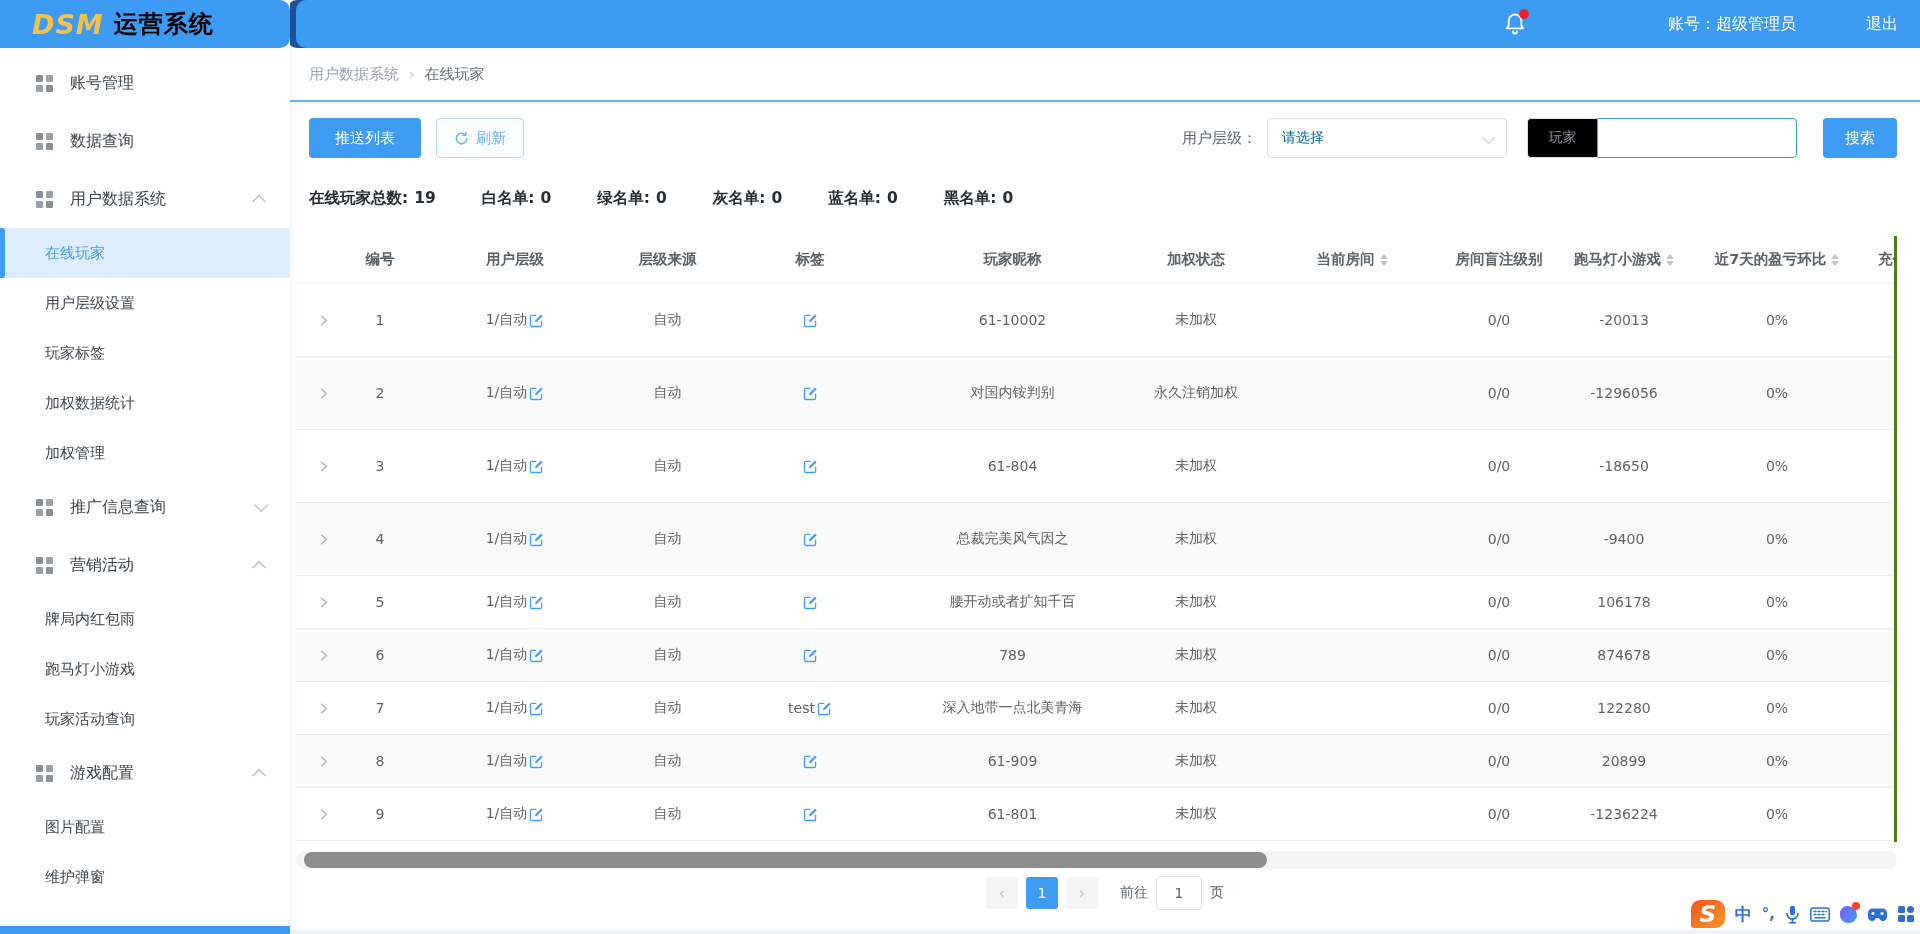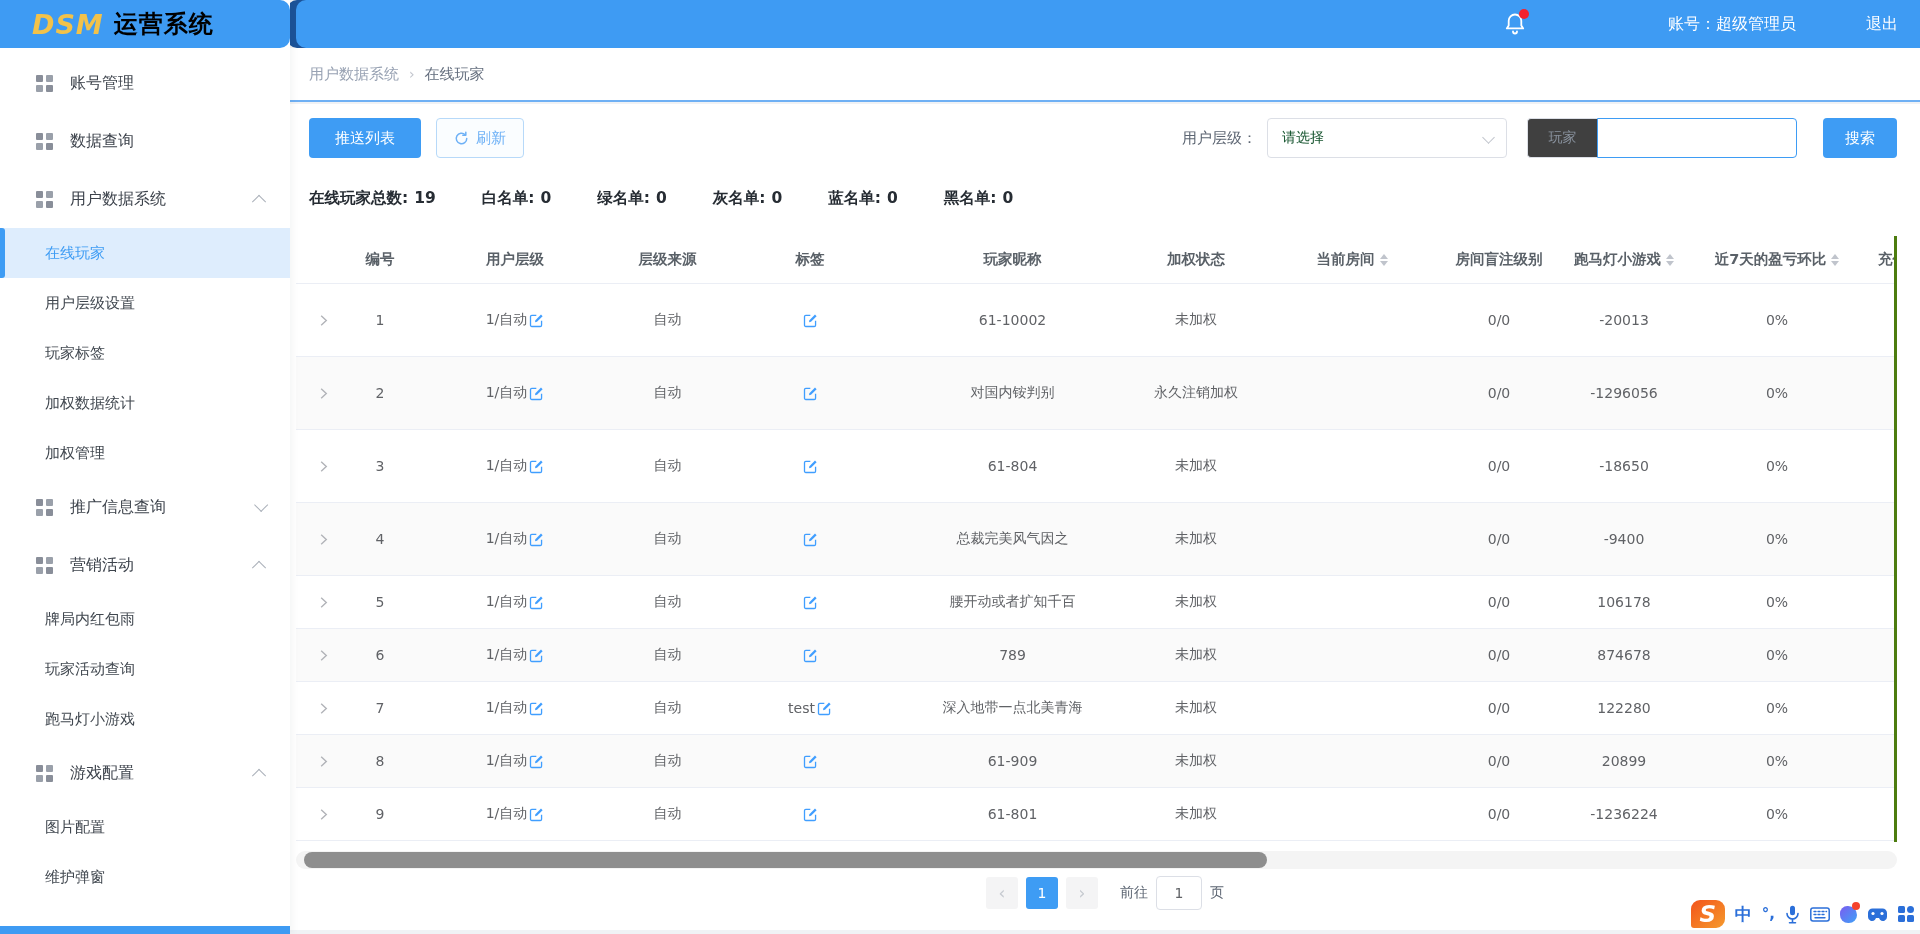--- a/index.html
+++ b/index.html
@@ -61,25 +61,25 @@
   .btn { height:40px; border-radius:4px; display:inline-flex; align-items:center; justify-content:center; cursor:pointer; font-size:15px; }
   .btn-primary { background:#3e9cf4; color:#fff; padding:0 26px; }
   .btn-refresh { margin-left:15px; padding:0 17px; background:#fafdff; border:1px solid #b7d9f9; color:#6eb1f6; gap:7px; }
   .btn-refresh svg { display:block; }
   .filters { margin-left:auto; display:flex; align-items:center; }
   .filter-label { color:#5c6572; font-size:15px; margin-right:10px; white-space:nowrap; }
   .select {
     position:relative; width:240px; height:40px; border:1px solid #dcdfe6; border-radius:4px; background:#fff;
     display:flex; align-items:center; padding:0 30px 0 14px; cursor:pointer;
   }
-  .select-placeholder { color:#14532d; font-size:14px; }
+  .select-placeholder { color:#0369a1; font-size:14px; }
   .select-arrow { position:absolute; right:13px; top:14px; width:9px; height:9px; border-right:1.4px solid #c0c4cc; border-bottom:1.4px solid #c0c4cc; transform:rotate(45deg); }
   .input-group { display:flex; margin-left:20px; }
   .input-prefix {
-    width:70px; height:40px; background:#404040; border:1px solid #dcdfe6; border-right:none;
+    width:70px; height:40px; background:#000000; border:1px solid #dcdfe6; border-right:none;
     border-radius:4px 0 0 4px; display:flex; align-items:center; justify-content:center; color:#8a939f; font-size:14px;
   }
   .player-input {
     width:200px; height:40px; border:1px solid #3e9cf4; border-radius:0 4px 4px 0; outline:none;
     padding:0 10px; font-size:14px; color:#606266; font-family:inherit;
   }
   .btn-search { margin-left:26px; padding:0 22px; }
   
   .stats { position:absolute; left:19px; top:84px; display:flex; gap:46px; }
   .stat { font-weight:bold; color:#262c33; font-size:15.5px; white-space:nowrap; }
@@ -220,24 +220,24 @@
               <rect x="11" y="11" width="7" height="7" rx="1" fill="#898e99"></rect>
             </svg>
           </span>
           <span class="mi-label">营销活动</span>
           <span class="arrow up"></span>
         </div>
         <div class="menu-item child">
           <span class="mi-label">牌局内红包雨</span>
         </div>
         <div class="menu-item child">
+          <span class="mi-label">跑马灯小游戏</span>
+        </div>
+        <div class="menu-item child">
           <span class="mi-label">玩家活动查询</span>
-        </div>
-        <div class="menu-item child">
-          <span class="mi-label">跑马灯小游戏</span>
         </div>
         <div class="menu-item group">
           <span class="grid-ico">
             <svg width="19" height="19" viewBox="0 0 19 19">
               <rect x="1" y="1" width="7" height="7" rx="1" fill="#898e99"></rect>
               <rect x="11" y="1" width="7" height="7" rx="1" fill="#9aa0aa"></rect>
               <rect x="1" y="11" width="7" height="7" rx="1" fill="#9aa0aa"></rect>
               <rect x="11" y="11" width="7" height="7" rx="1" fill="#898e99"></rect>
             </svg>
           </span>

